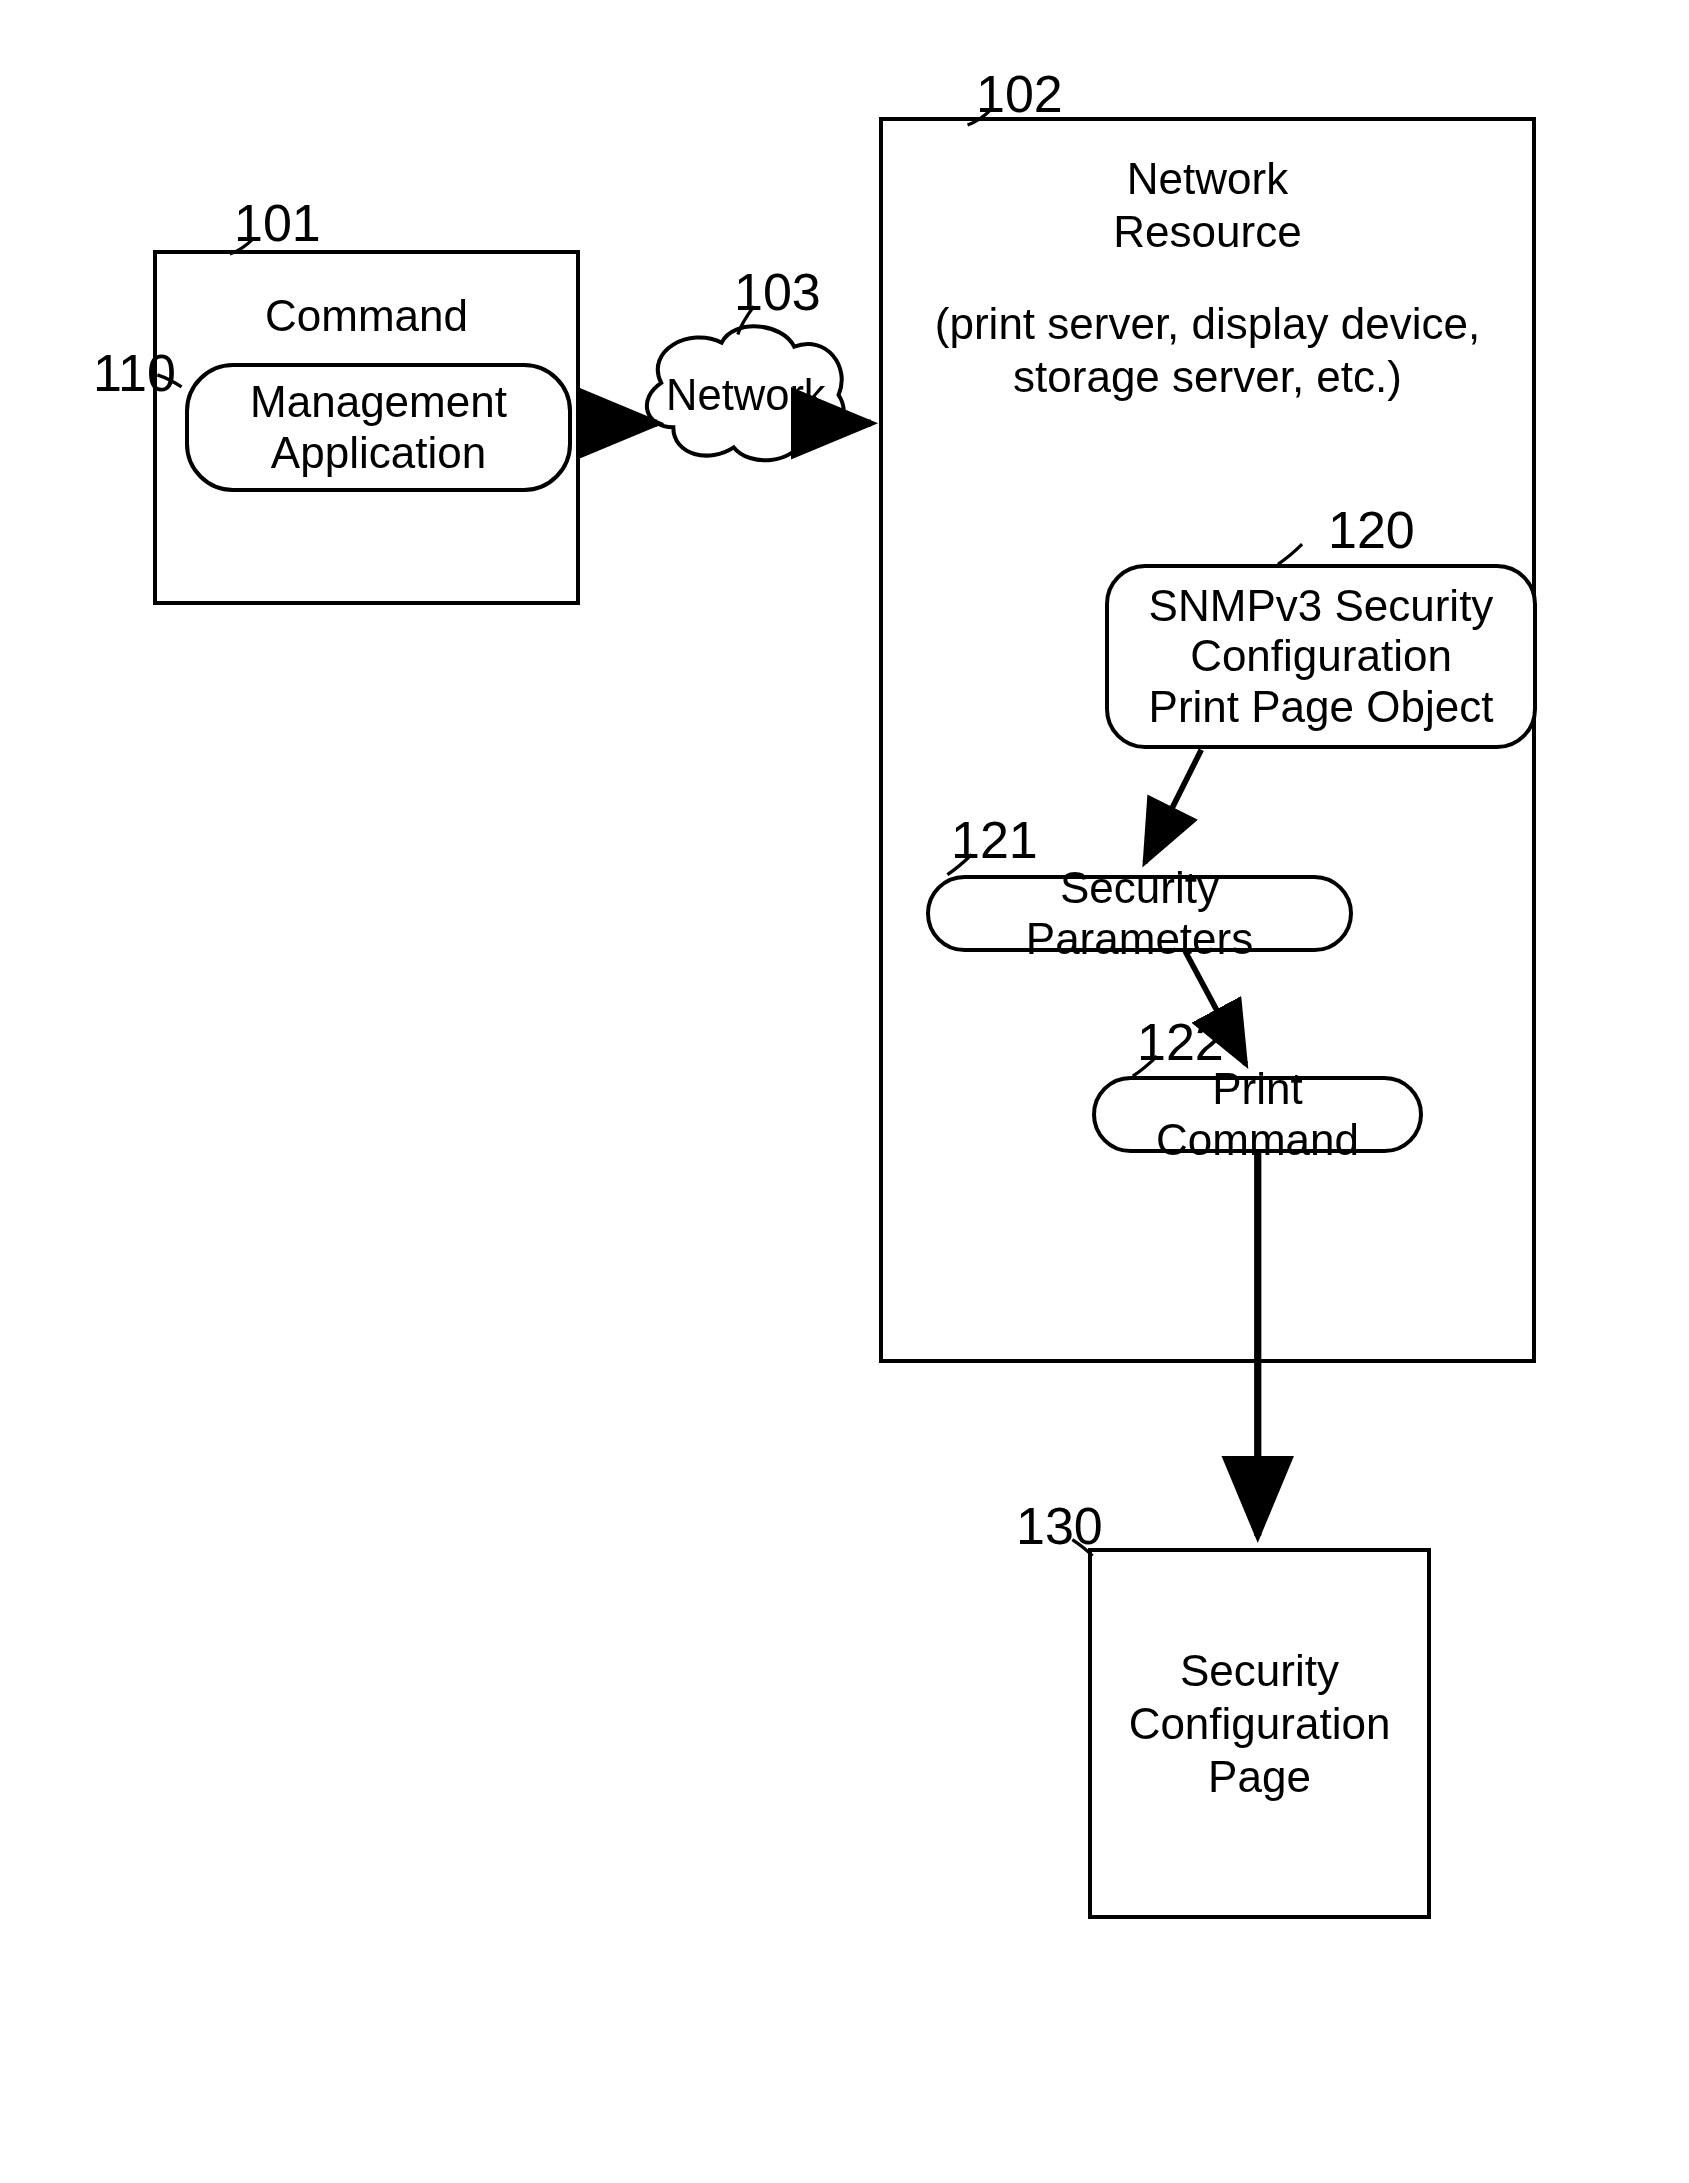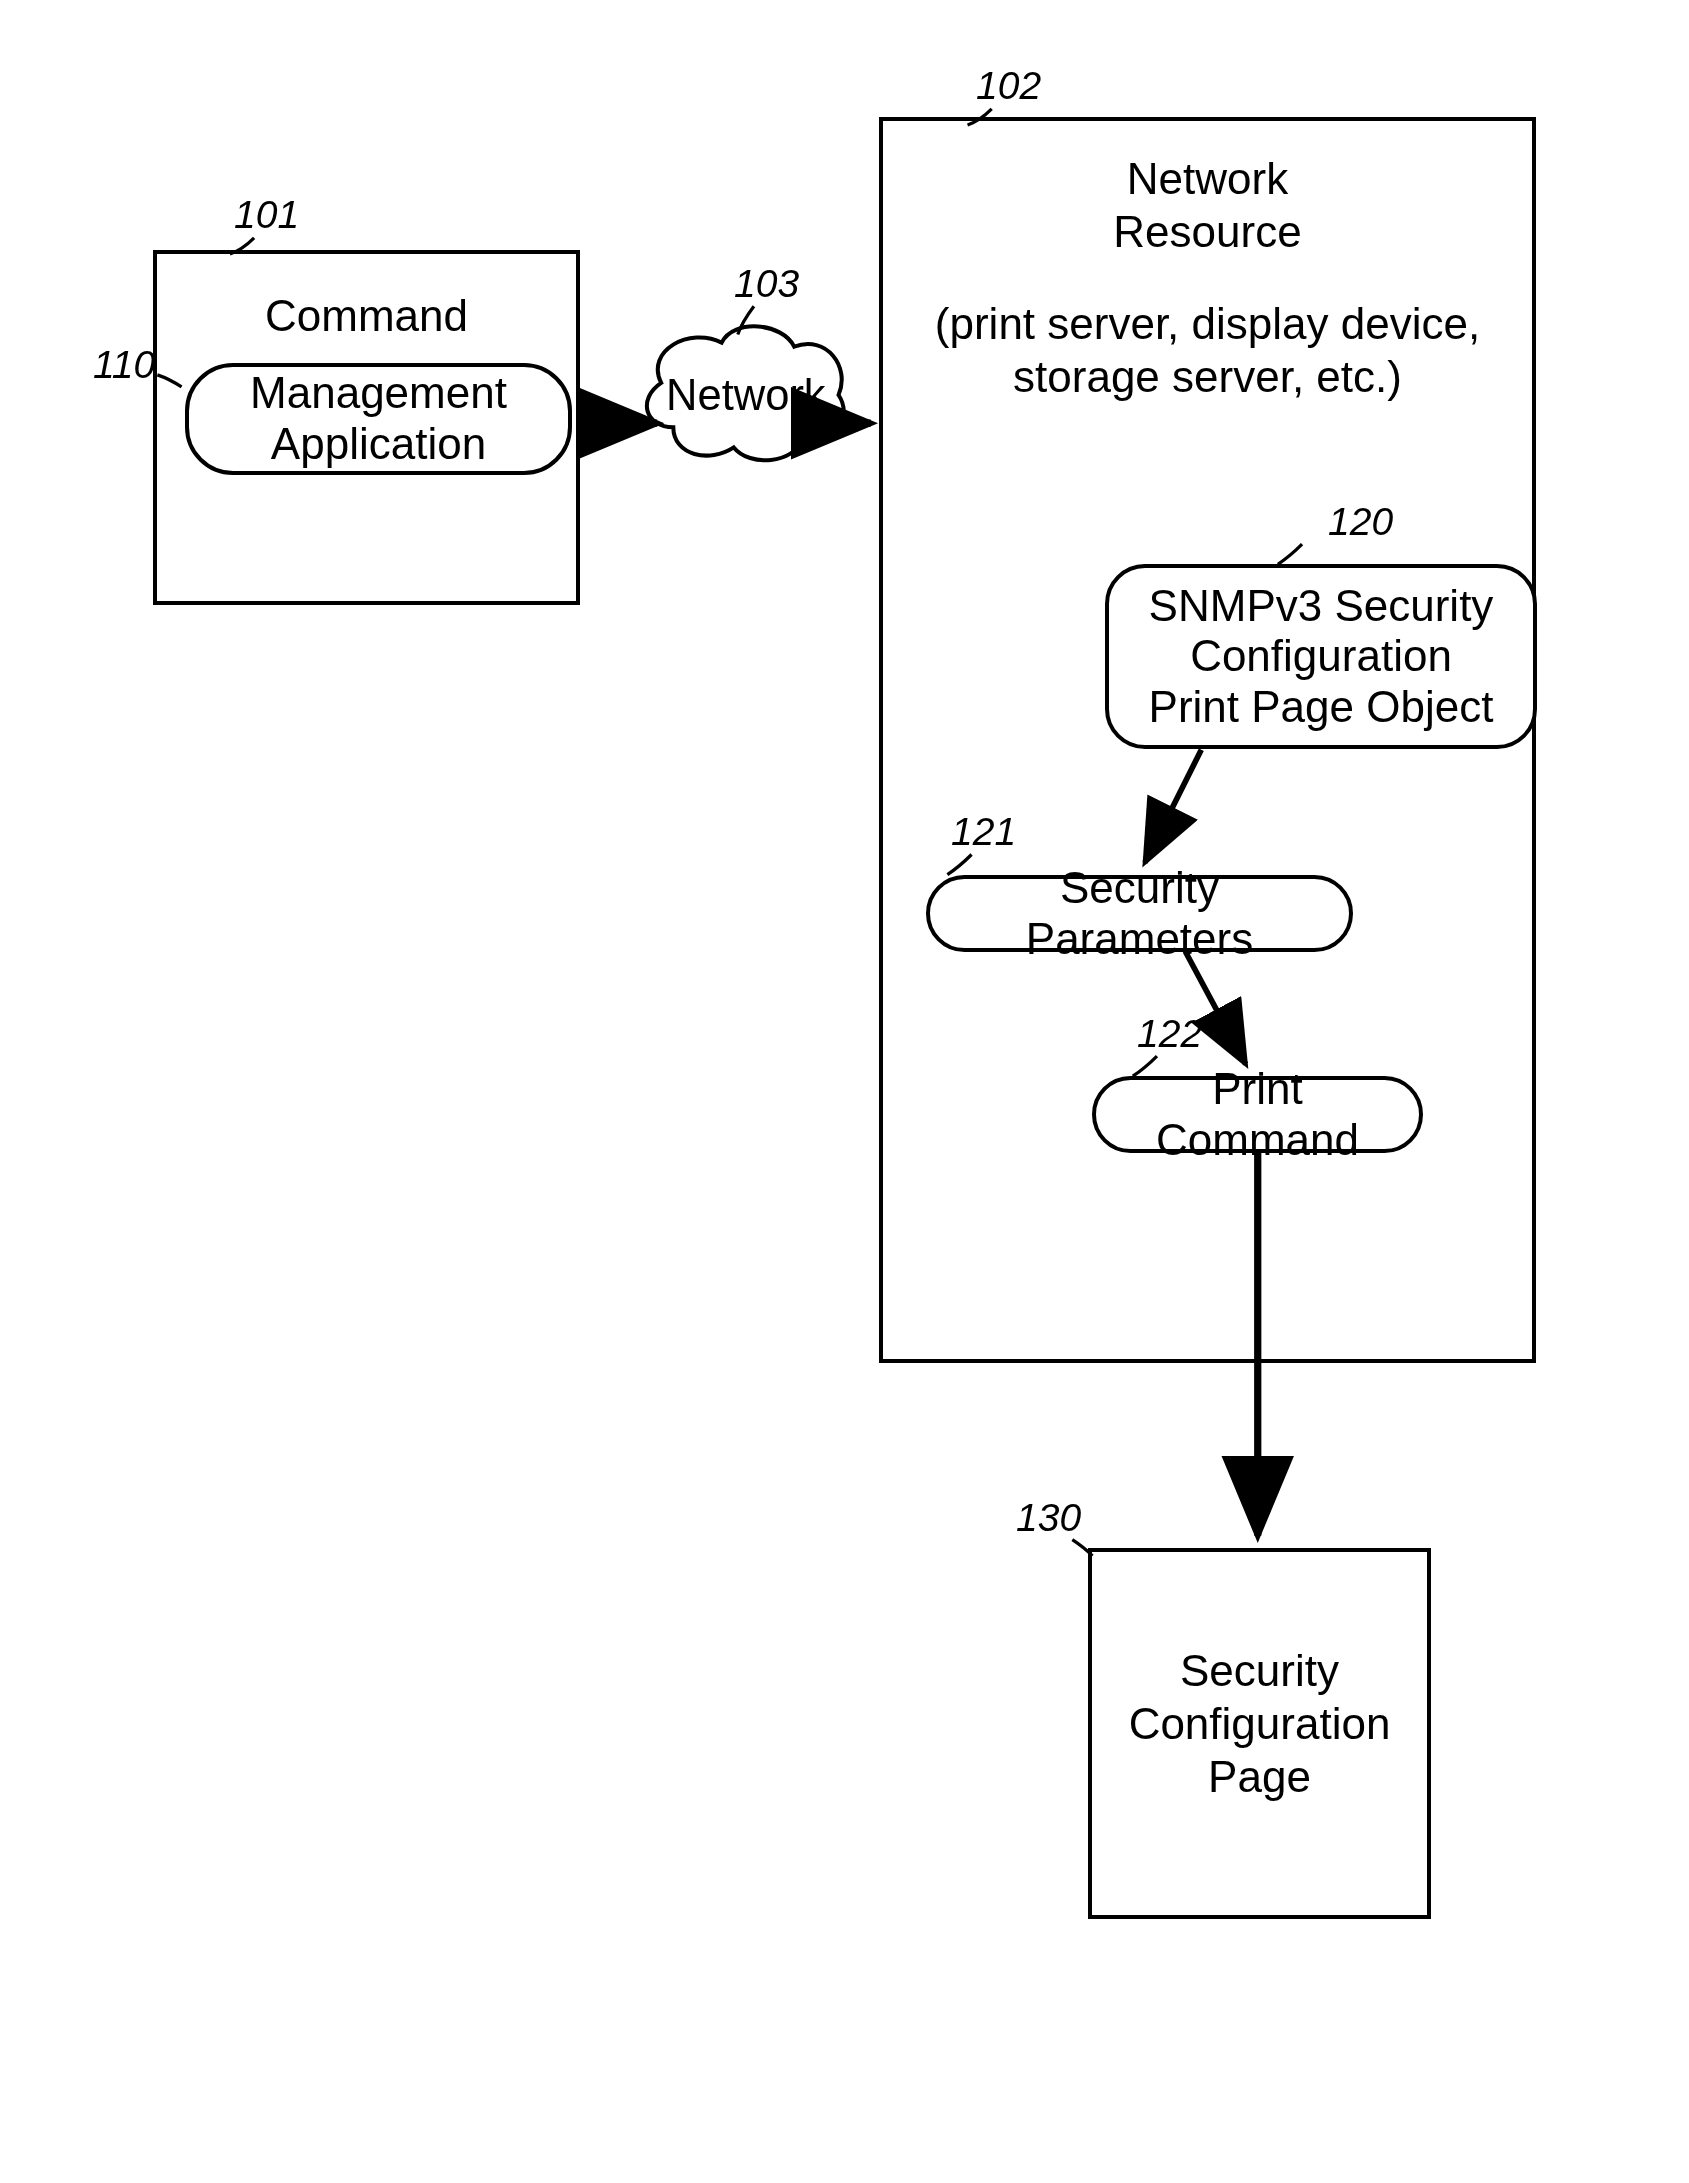--- a/index.html
+++ b/index.html
@@ -32,22 +32,21 @@
     padding: 8px 24px;
   }
   .label {
     position: absolute;
     font-size: 44px;
     text-align: center;
     line-height: 1.2;
   }
   .ref-num {
     position: absolute;
-    font-size: 39px;
-    font-style: italic;
+    font-size: 52px;
   }
   .pill-text {
     font-size: 44px;
     line-height: 1.15;
   }
   svg.overlay {
     position: absolute;
     top: 0; left: 0;
     width: 1690px;
     height: 2183px;
@@ -55,21 +54,21 @@
   }
 </style>
 </head>
 <body>
 
 <div class="canvas">
 
   <div class="box" style="left:153px; top:250px; width:427px; height:355px;"></div>
   <div class="label" style="left:153px; top:290px; width:427px;">Command</div>
 
-  <div class="pill" style="left:185px; top:363px; width:387px; height:112px;">
+  <div class="pill" style="left:185px; top:363px; width:387px; height:129px;">
     <div class="pill-text" style="white-space:pre-line;">Management
 Application</div>
   </div>
 
   <div class="box" style="left:879px; top:117px; width:657px; height:1246px;"></div>
   <div class="label" style="left:879px; top:153px; width:657px; white-space:pre-line;">Network
 Resource</div>
   <div class="label" style="left:879px; top:298px; width:657px; white-space:pre-line;">(print server, display device,
 storage server, etc.)</div>
 

